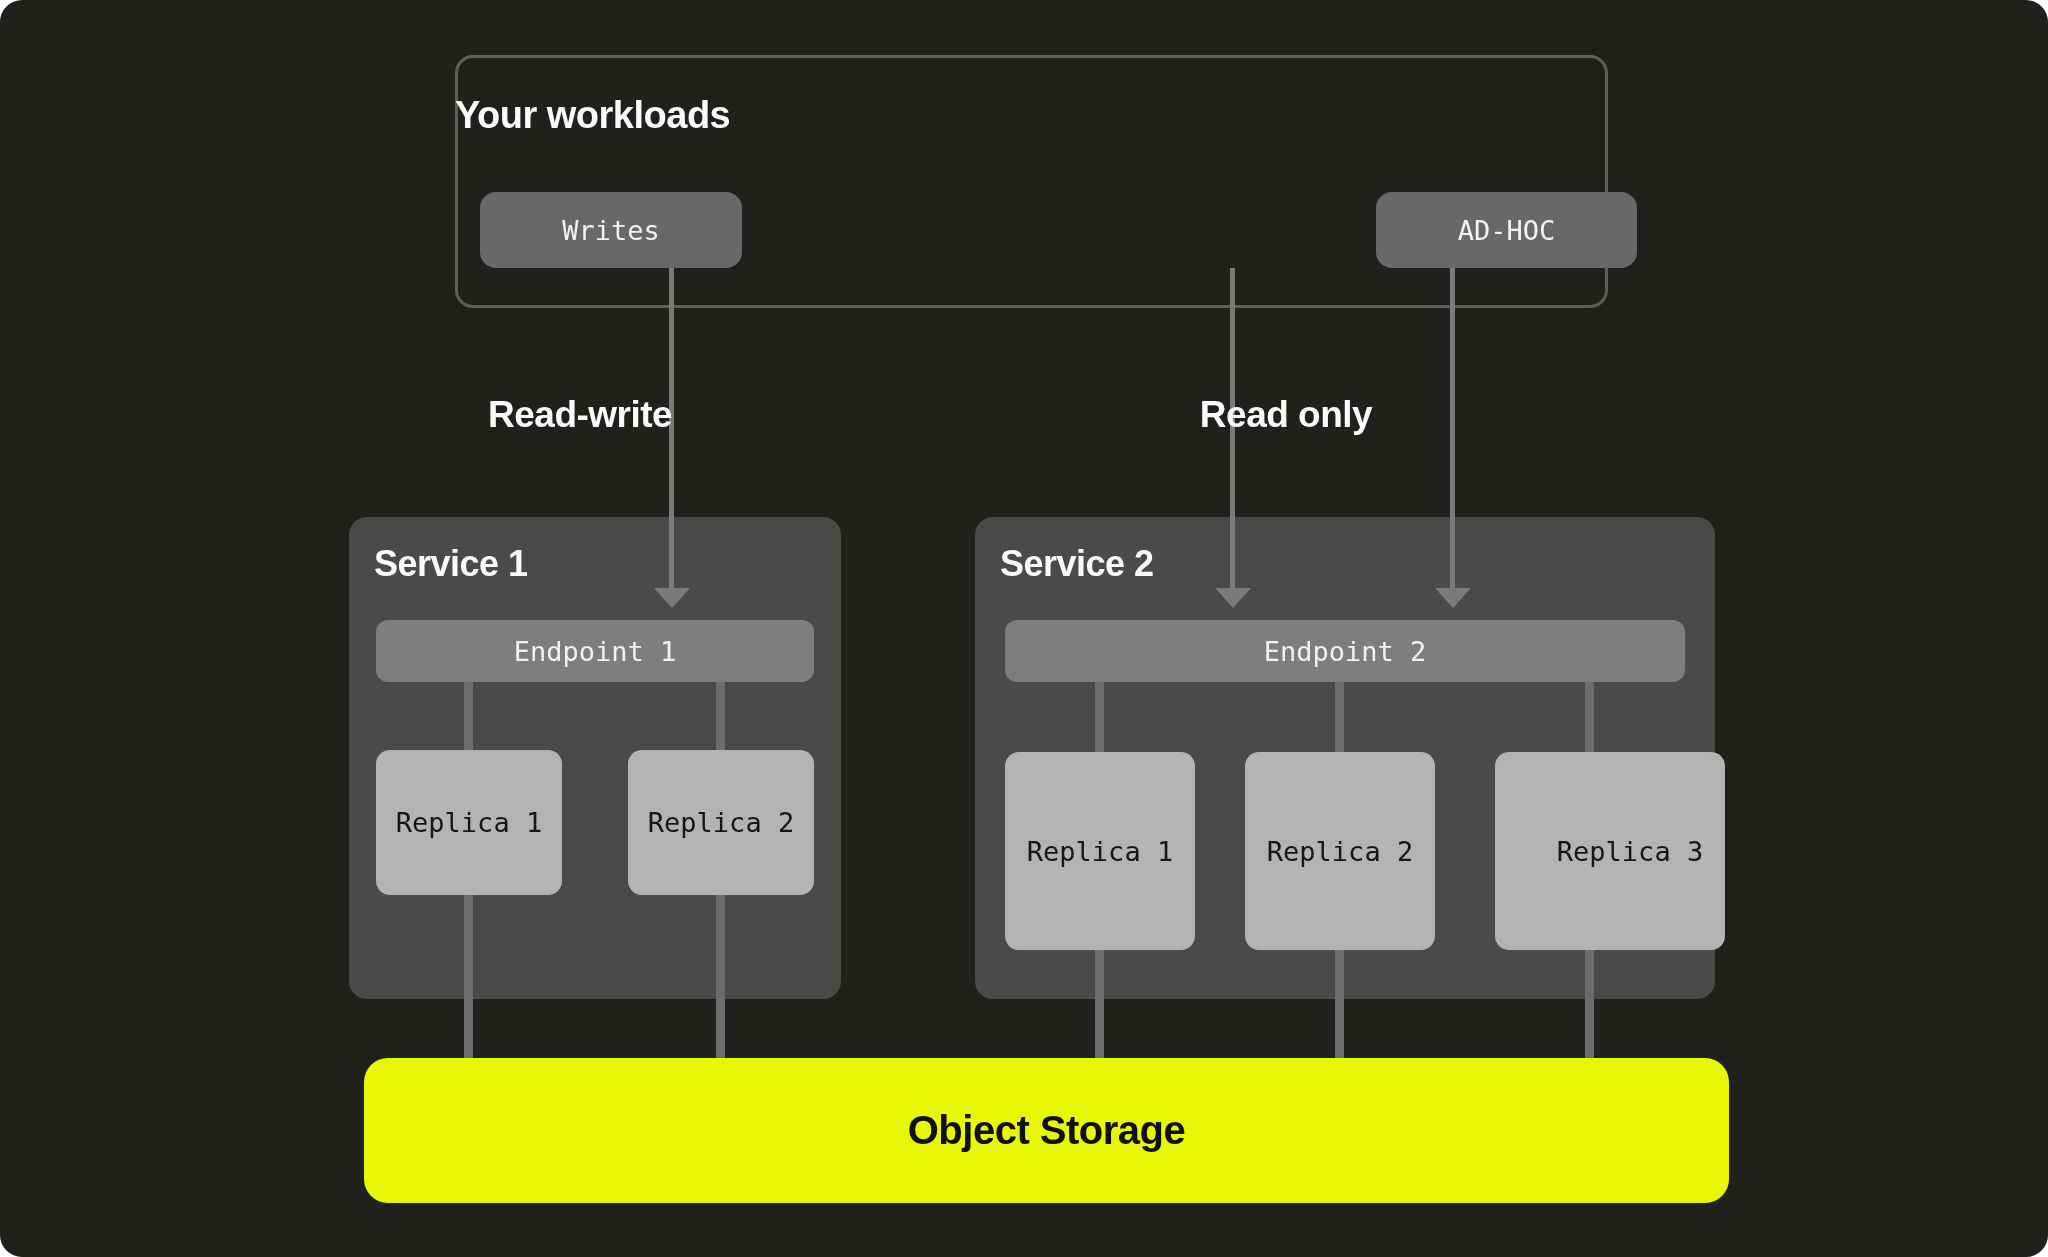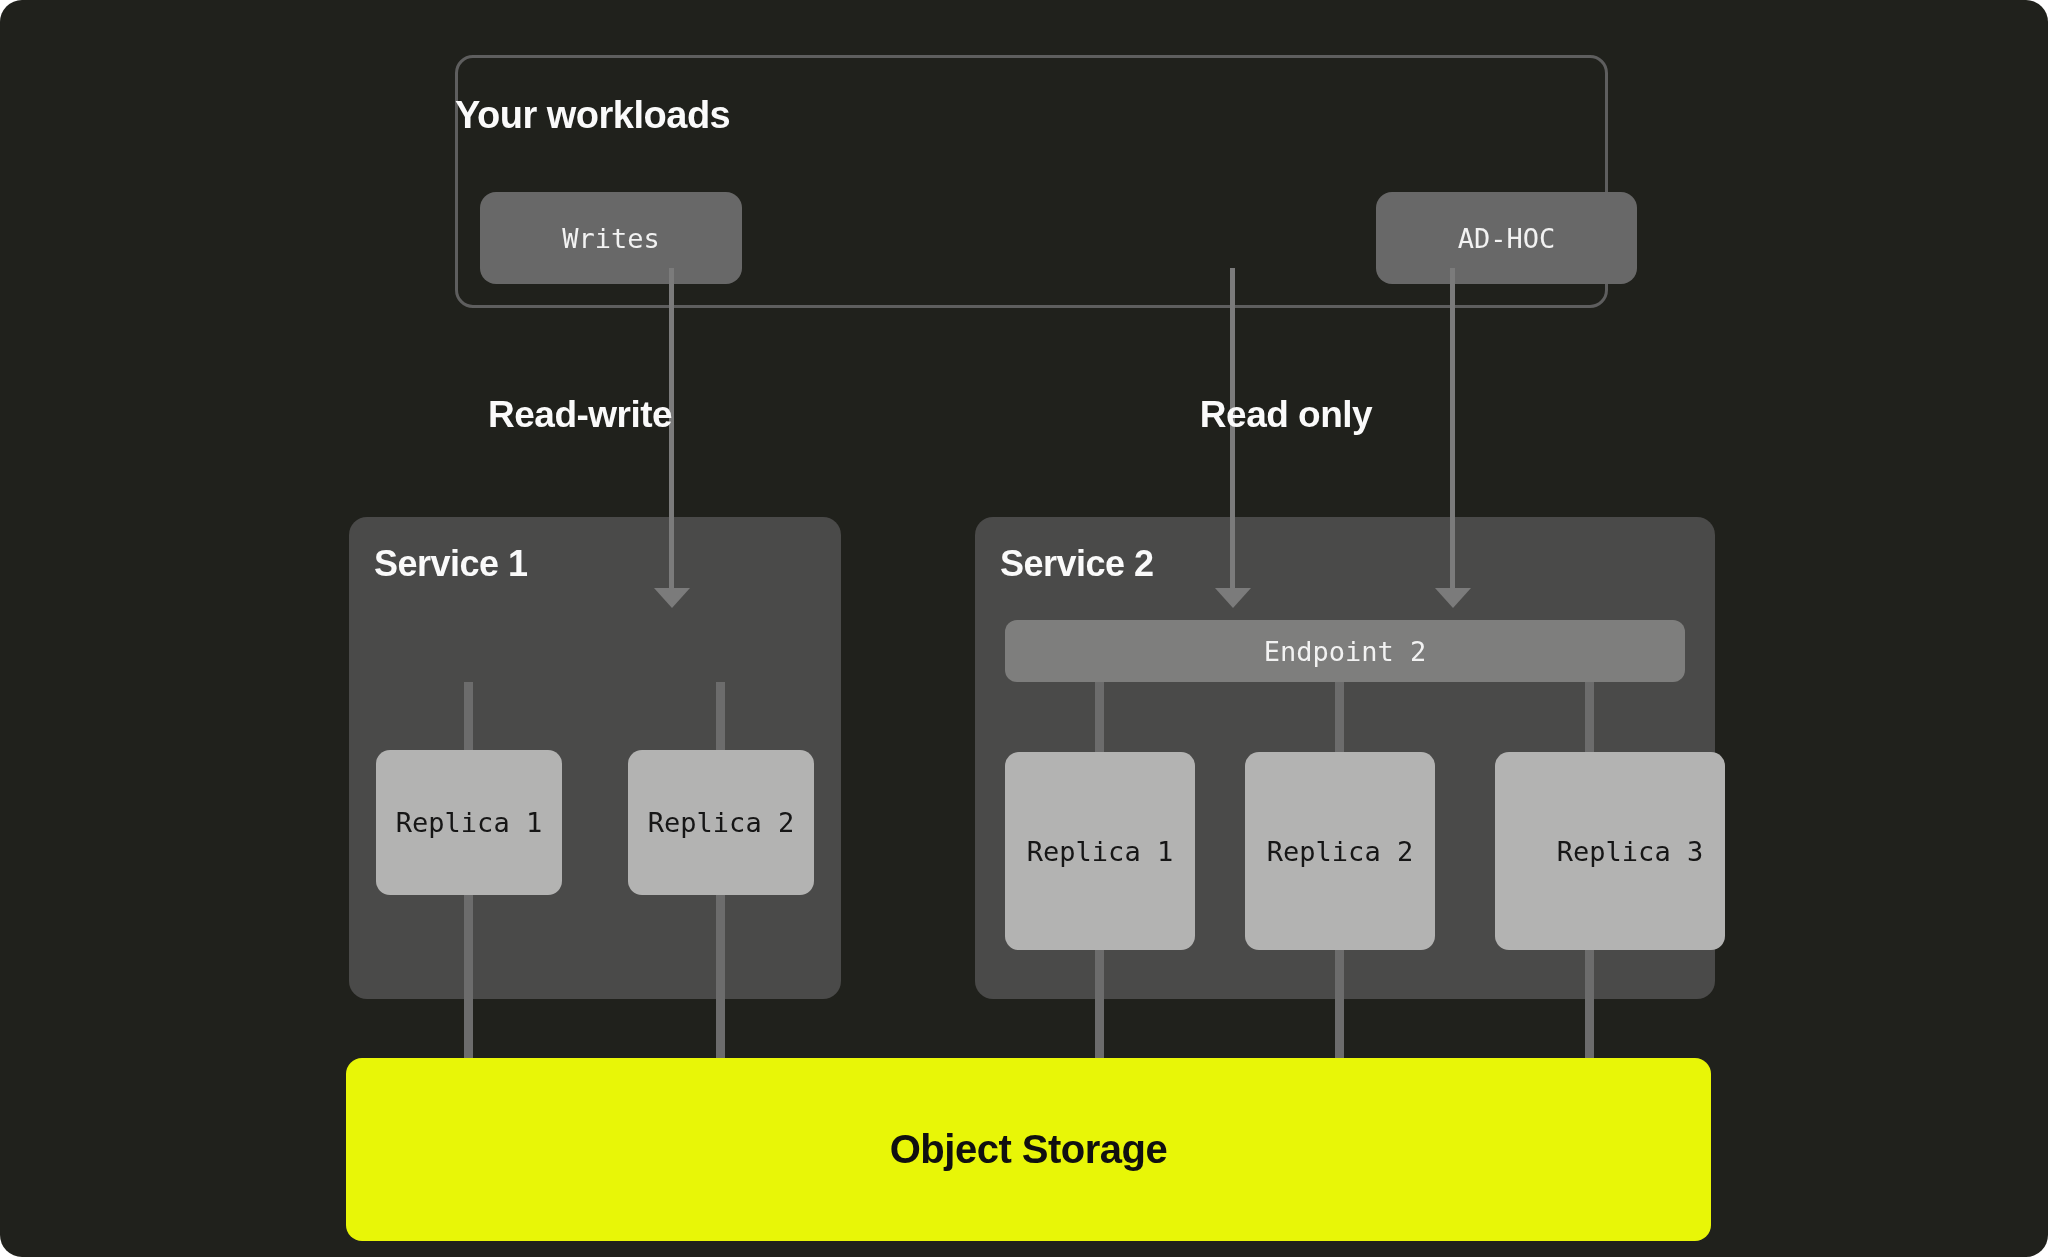--- a/index.html
+++ b/index.html
@@ -19,21 +19,21 @@
     left: 455px; top: 55px; width: 1153px; height: 253px;
     border: 3px solid #5e5e5e; border-radius: 18px;
     box-sizing: border-box;
   }
   .workloads-title {
     left: 455px; top: 94px; width: 1153px;
     text-align: left;
     color: #fafafa; font-size: 38px; font-weight: 700; letter-spacing: -0.5px;
   }
   .wbtn {
-    top: 192px; height: 92px;
+    top: 192px; height: 76px;
     background: #686868; border-radius: 16px;
     color: #f2f2f2;
     font-family: "DejaVu Sans Mono", monospace; font-size: 27px;
     display: flex; align-items: center; justify-content: center;
     box-sizing: border-box;
   }
   .wbtn-writes { left: 480px; width: 262px; }
   .wbtn-cfa    { left: 852px; width: 442px; }
   .wbtn-adhoc  { left: 1376px; width: 261px; }
 
@@ -89,22 +89,22 @@
   .replica-s1 { top: 750px; height: 145px; width: 186px; }
   .replica-s2 { top: 752px; height: 198px; width: 190px; }
   .r1-1 { left: 376px; }
   .r1-2 { left: 628px; }
   .r2-1 { left: 1005px; }
   .r2-2 { left: 1245px; }
   .r2-3 { left: 1495px; padding-left: 40px; }
 
   
   .storage {
-    left: 346px; top: 1058px; width: 1365px; height: 183px;
-    background: #e8f607; border-radius: 16px;
+    left: 364px; top: 1058px; width: 1365px; height: 145px;
+    background: #e8f607; border-radius: 24px;
     display: flex; align-items: center; justify-content: center;
     z-index: 4;
   }
   .storage-label {
     color: #101010; font-size: 40px; font-weight: 700; letter-spacing: -0.5px;
   }
 </style>
 </head>
 <body>
 
@@ -135,20 +135,21 @@
   <div class="abs service-box service-2">
     <div class="service-title">Service 2</div>
   </div>
 
   <div class="abs connector" style="left:464px;"></div>
   <div class="abs connector" style="left:716px;"></div>
   <div class="abs connector" style="left:1095px;"></div>
   <div class="abs connector" style="left:1335px;"></div>
   <div class="abs connector" style="left:1585px;"></div>
 
+  <div class="abs endpoint endpoint-1">Endpoint 1</div>
   <div class="abs endpoint endpoint-2">Endpoint 2</div>
 
   <div class="abs replica replica-s1 r1-1">Replica 1</div>
   <div class="abs replica replica-s1 r1-2">Replica 2</div>
 
   <div class="abs replica replica-s2 r2-1">Replica 1</div>
   <div class="abs replica replica-s2 r2-2">Replica 2</div>
   <div class="abs replica replica-s2 r2-3">Replica 3</div>
 
   <div class="abs storage">

